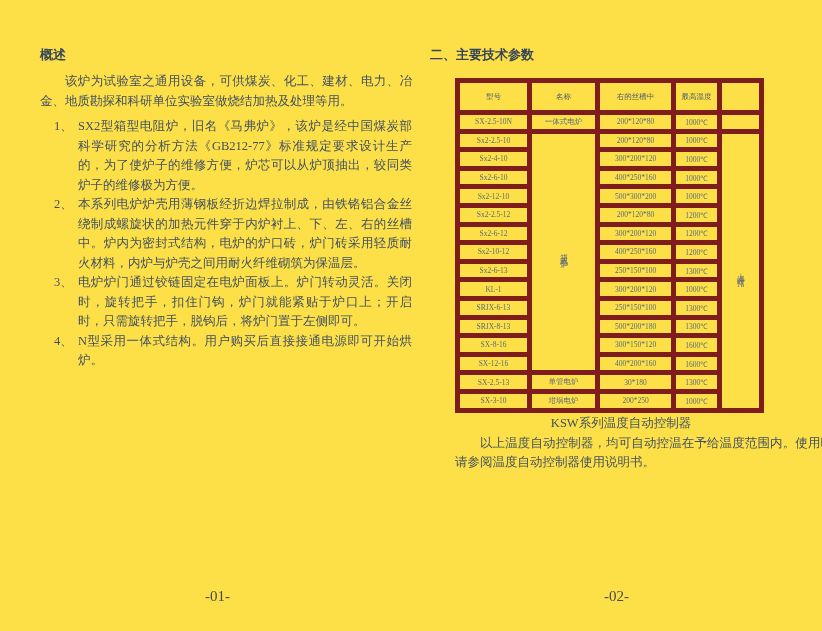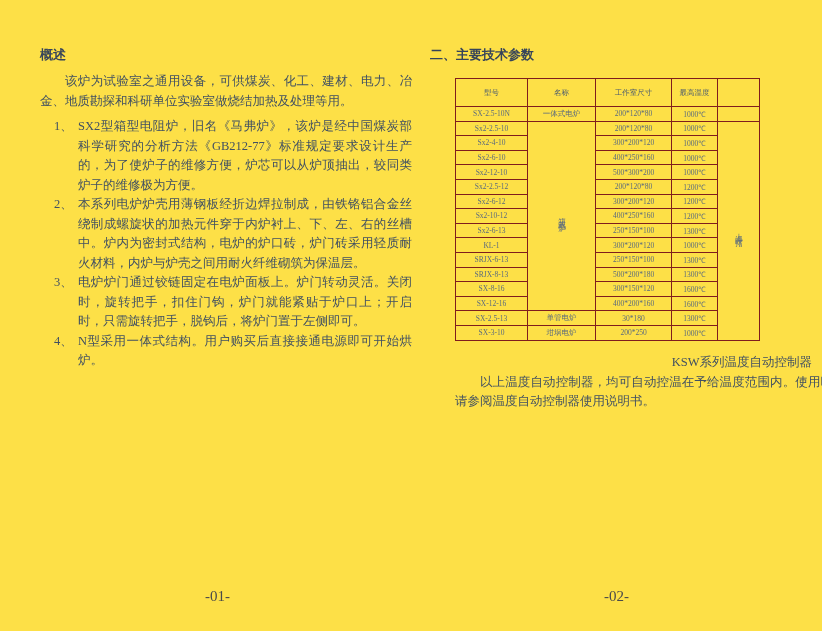--- a/index.html
+++ b/index.html
@@ -23,21 +23,21 @@
   
   .page-right{position:absolute;left:430px;top:46px;width:382px;}
   .subtitle{font-size:12.5px;text-align:center;margin:20px 0 0 0;}
   table.specs{
     border-collapse:collapse;
     margin:14px 0 0 25px;
     table-layout:fixed;
     border:1px solid #8f8f8f;
   }
   table.specs th,table.specs td{
-    border:1px solid #7f1d1d;
+    border:5px solid #7f1d1d;
     font-size:7.5px;
     font-weight:normal;
     text-align:center;
     vertical-align:middle;
     padding:0 1px;
     color:#5a6a7e;
     overflow:hidden;
     white-space:nowrap;
   }
   table.specs th{height:27px;color:#4a5a6e;}
@@ -50,21 +50,21 @@
   .col-brand{width:42px;}
   td.vertical{
     writing-mode:vertical-rl;
     text-orientation:upright;
     letter-spacing:2px;
     white-space:normal;
   }
   td.red{color:#e03a2c;}
   .ctrl{font-size:12.5px;line-height:19px;margin:0;}
   .ctrl-l1{margin-top:26px;text-indent:2em;}
-  .ctrl-l2{text-align:right;margin-top:12px;}
+  .ctrl-l2{text-align:center;margin-top:1px;}
   .ctrl-l3{text-indent:2em;text-align:justify;margin-top:1px;width:378px;margin-left:25px;}
   
   .footer{position:absolute;top:588px;font-size:15px;color:#4a4a4a;}
   .footer-left{left:205px;}
   .footer-right{left:604px;}
 </style>
 </head>
 <body>
 
 <div class="spread">
@@ -100,21 +100,21 @@
         <col class="col-model">
           <col class="col-name">
           <col class="col-dims">
           <col class="col-temp">
           <col class="col-brand">
       </colgroup>
       <thead>
         <tr>
             <th>型号</th>
             <th>名称</th>
-            <th>工作室尺寸</th>
+            <th>右的丝槽中</th>
             <th>最高温度</th>
             <th></th>
           </tr>
       </thead>
       <tbody>
           <tr>
             <td>SX-2.5-10N</td>
             <td rowspan="1">一体式电炉</td>
             <td>200*120*80</td>
             <td>1000℃</td>

